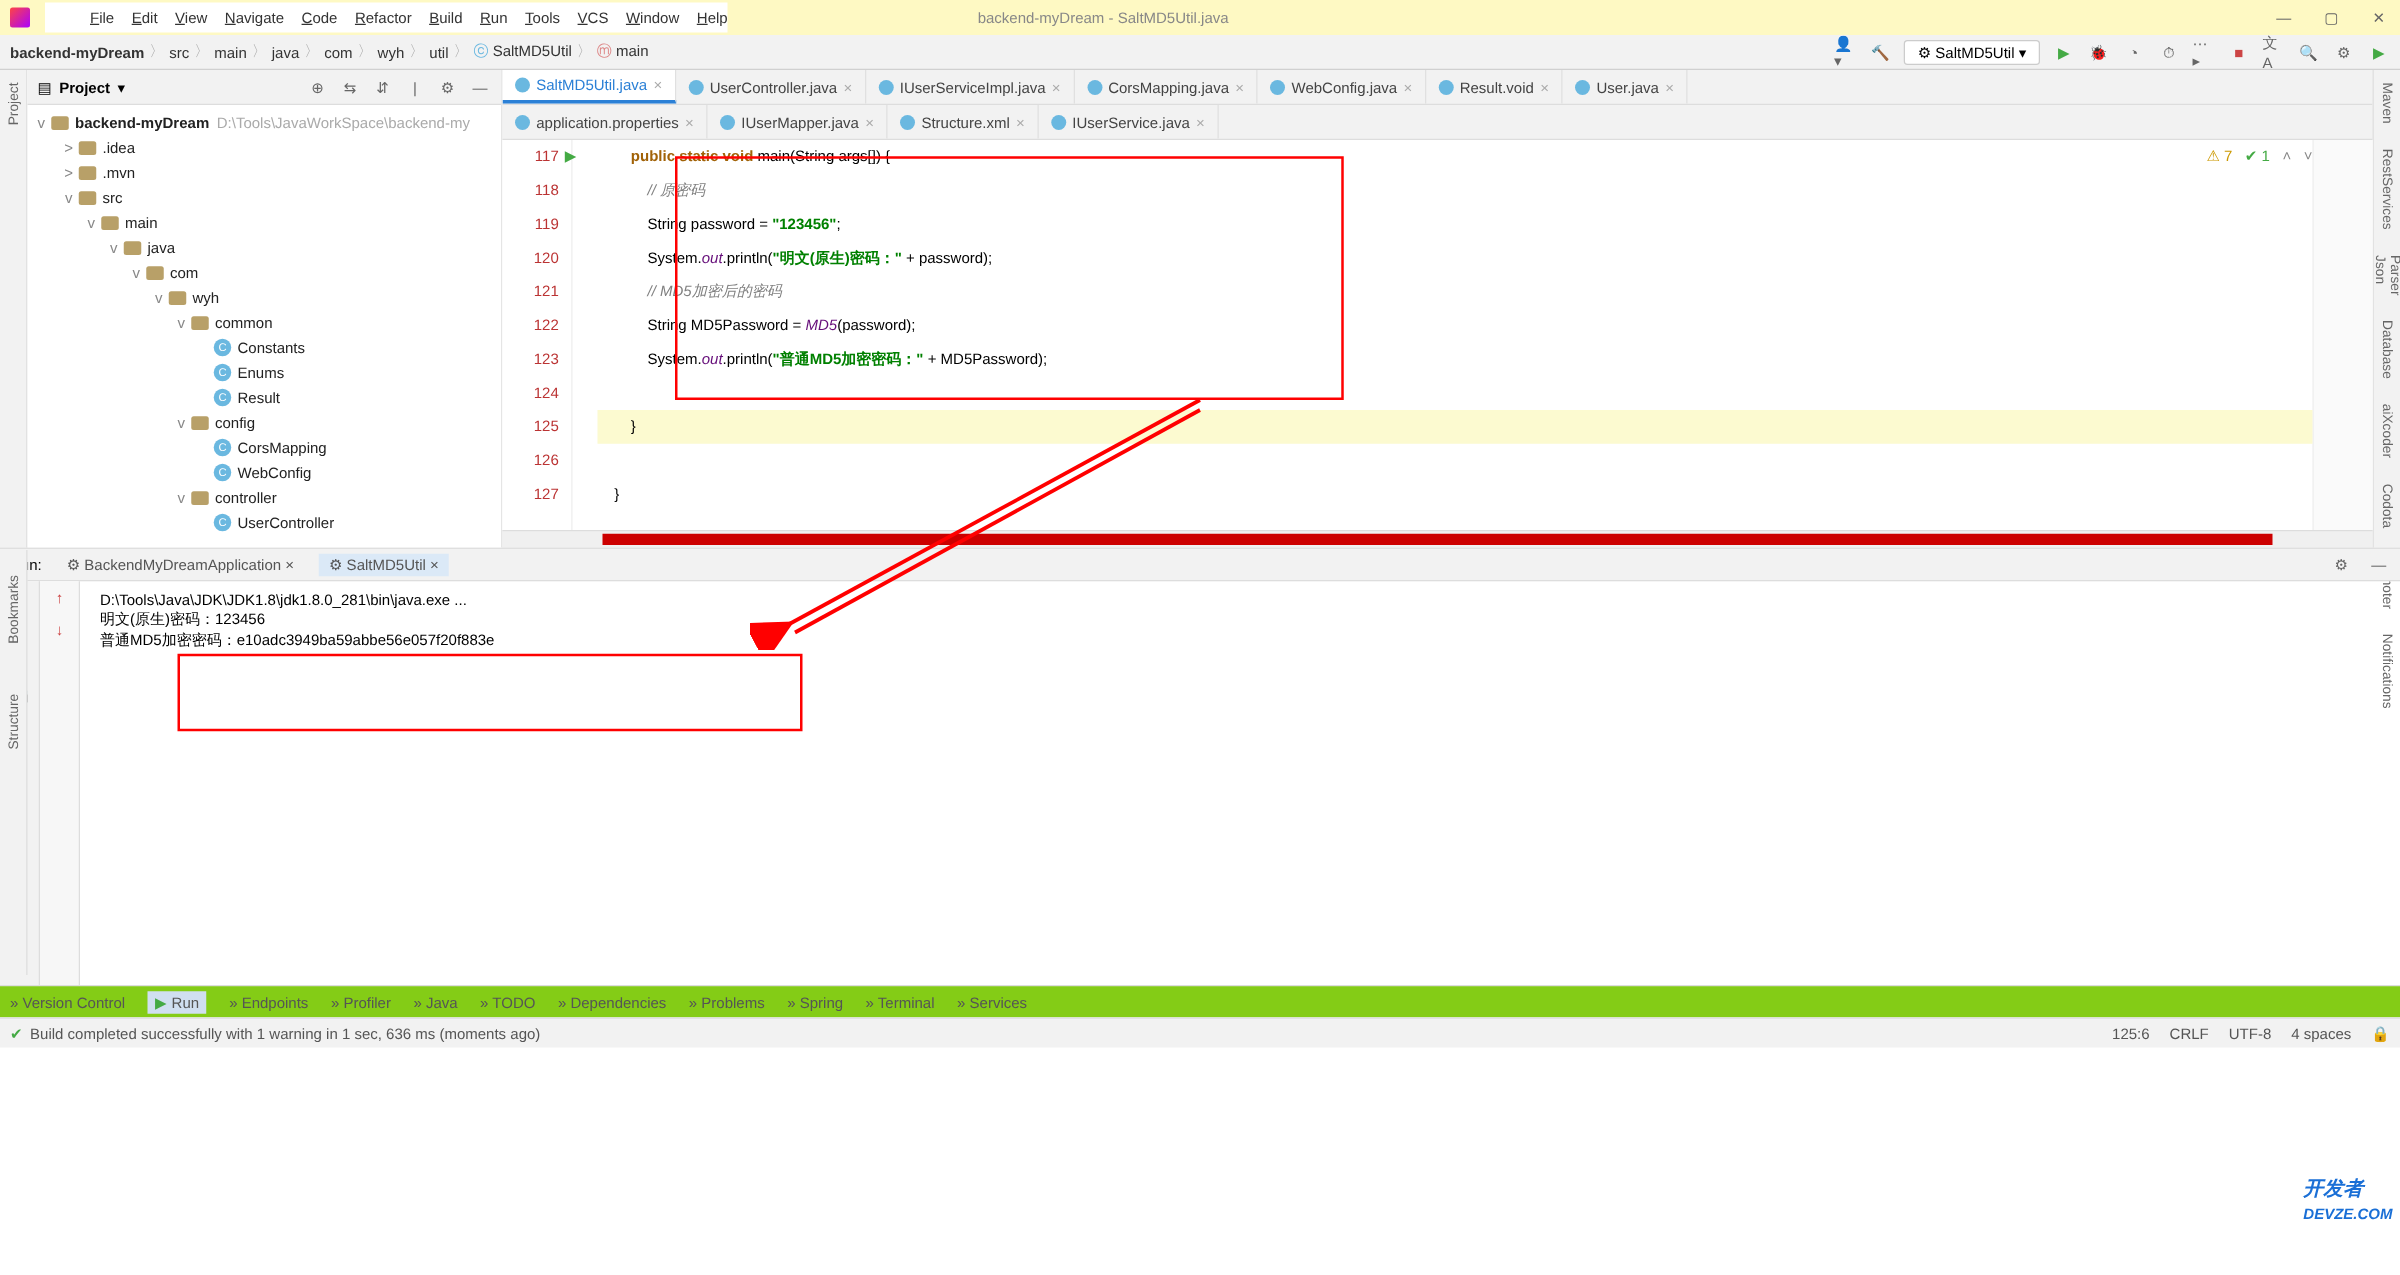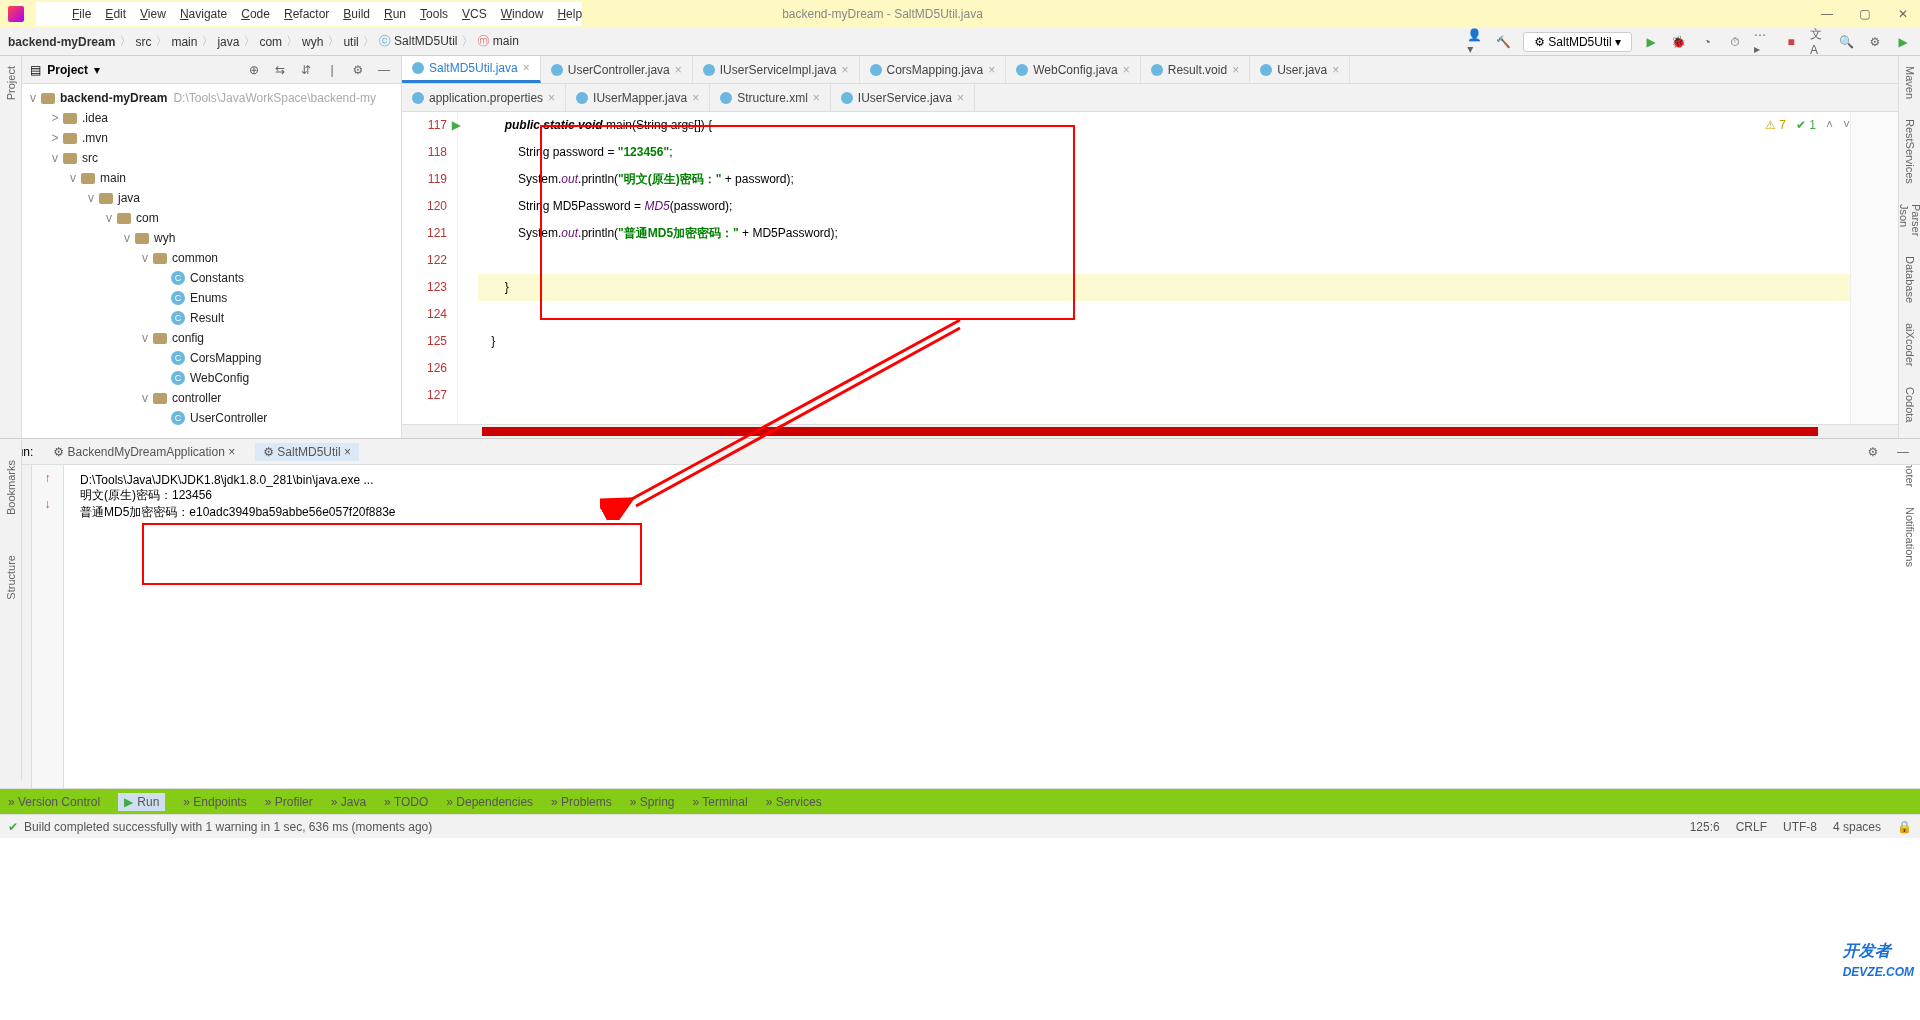--- a/index.html
+++ b/index.html
@@ -35,21 +35,21 @@
 .tree-node .extra { color: #aaa; margin-left: 6px; }
 .editor-area { flex: 1; display: flex; flex-direction: column; }
 .tabs-row { height: 28px; display: flex; align-items: center; background: #f2f2f2; border-bottom: 1px solid #ddd; overflow: hidden; }
 .tab { display: flex; align-items: center; padding: 0 10px; height: 100%; gap: 5px; color: #444; cursor: pointer; border-right: 1px solid #e0e0e0; }
 .tab.active { background: #fff; border-bottom: 3px solid #2b80d6; color: #2b80d6; }
 .tab .filecircle { width: 12px; height: 12px; border-radius: 50%; background: #6ab8e0; display: inline-block; }
 .editor-body { flex: 1; display: flex; background: #fff; position: relative; }
 .gutter { width: 56px; text-align: right; padding-right: 10px; color: #b33; font-family: Consolas, monospace; font-size: 14px; line-height: 27px; background: #fff; border-right: 1px solid #eee; }
 .gutter .g-green { color: #4a4; float: right; margin-right: -14px; }
 .code { flex: 1; font-family: Consolas, monospace; font-size: 15px; line-height: 27px; padding-left: 20px; position: relative; }
-.code .kw { color: #000000; font-weight: bold; font-style: italic; }
+.code .kw { color: #a16207; font-weight: bold; }
 .code .str { color: #008000; font-weight: bold; }
 .code .cmt { color: #808080; font-style: italic; }
 .code .fld { color: #660e7a; font-style: italic; }
 .code-highlight-box { position: absolute; border: 2px solid #f00; left: 540px; top: 125px; width: 535px; height: 195px; pointer-events: none; z-index: 5; }
 .code .line { white-space: pre; }
 .hl-line { background: #fcfad0; display: block; }
 .right-gutter { width: 22px; background: #f2f2f2; border-left: 1px solid #ddd; display: flex; flex-direction: column; align-items: center; padding-top: 10px; gap: 20px; }
 .right-gutter .vtext { writing-mode: vertical-lr; color: #666; font-size: 11px; }
 .minimap { width: 48px; background: #fafafa; border-left: 1px solid #eee; }
 .hscroll { height: 14px; background: #f0f0f0; border-top: 1px solid #ddd; position: relative; }
@@ -348,22 +348,24 @@
           <div>121</div>
           <div>122</div>
           <div>123</div>
           <div>124</div>
           <div>125</div>
           <div>126</div>
           <div>127</div>
         </div>
       <div class="code" id="code">
           <div class="line">        <span class="kw">public static void</span> main(String args[]) {</div>
+          <div class="line">            <span class="cmt">// 原密码</span></div>
           <div class="line">            String password = <span class="str">"123456"</span>;</div>
           <div class="line">            System.<span class="fld">out</span>.println(<span class="str">"明文(原生)密码："</span> + password);</div>
+          <div class="line">            <span class="cmt">// MD5加密后的密码</span></div>
           <div class="line">            String MD5Password = <span class="fld">MD5</span>(password);</div>
           <div class="line">            System.<span class="fld">out</span>.println(<span class="str">"普通MD5加密密码："</span> + MD5Password);</div>
           <div class="line"> </div>
           <div class="line hl-line">        }</div>
           <div class="line"> </div>
           <div class="line">    }</div>
         </div>
       <div class="minimap"></div>
     </div>
     <div class="hscroll">

